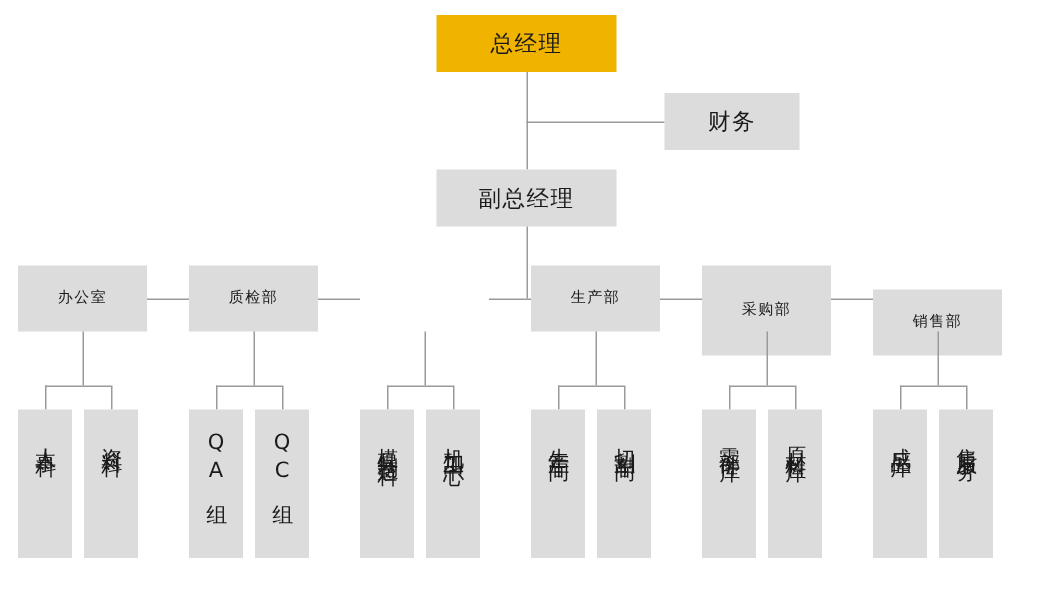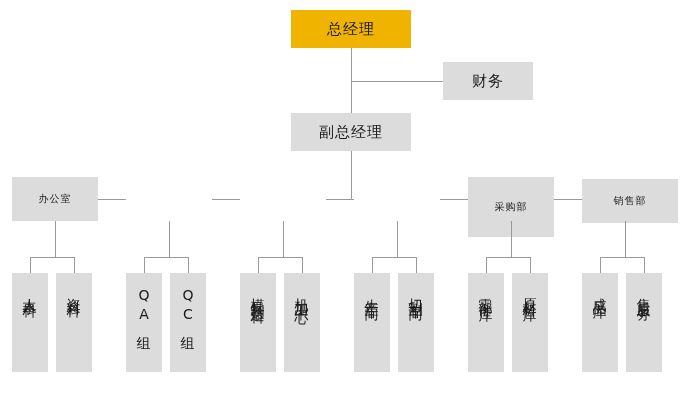--- a/index.html
+++ b/index.html
@@ -79,24 +79,30 @@
 
   <div class="line h" style="left:98px;top:199px;width:28px;"></div>
   <div class="line h" style="left:212px;top:199px;width:28px;"></div>
   <div class="line h" style="left:326px;top:199px;width:28px;"></div>
   <div class="line h" style="left:440px;top:199px;width:28px;"></div>
   <div class="line h" style="left:554px;top:199px;width:28px;"></div>
 
   <div class="box dept" style="left:12px;top:177px;width:86px;height:44px;">
     <span class="lbl">办公室</span>
   </div>
+  <div class="box dept" style="left:126px;top:177px;width:86px;height:44px;">
+    <span class="lbl">质检部</span>
+  </div>
+  <div class="box dept" style="left:354px;top:177px;width:86px;height:44px;">
+    <span class="lbl">生产部</span>
+  </div>
   <div class="box dept" style="left:468px;top:177px;width:86px;height:60px;">
     <span class="lbl">采购部</span>
   </div>
-  <div class="box dept" style="left:582px;top:179px;width:96px;height:44px;">
+  <div class="box dept" style="left:582px;top:193px;width:86px;height:44px;">
     <span class="lbl">销售部</span>
   </div>
 
   <div class="line v" style="left:55px;top:221px;height:36px;"></div>
   <div class="line h" style="left:30px;top:257px;width:44px;"></div>
   <div class="line v" style="left:30px;top:257px;height:16px;"></div>
   <div class="line v" style="left:74px;top:257px;height:16px;"></div>
 
   <div class="line v" style="left:169px;top:221px;height:36px;"></div>
   <div class="line h" style="left:144px;top:257px;width:44px;"></div>

